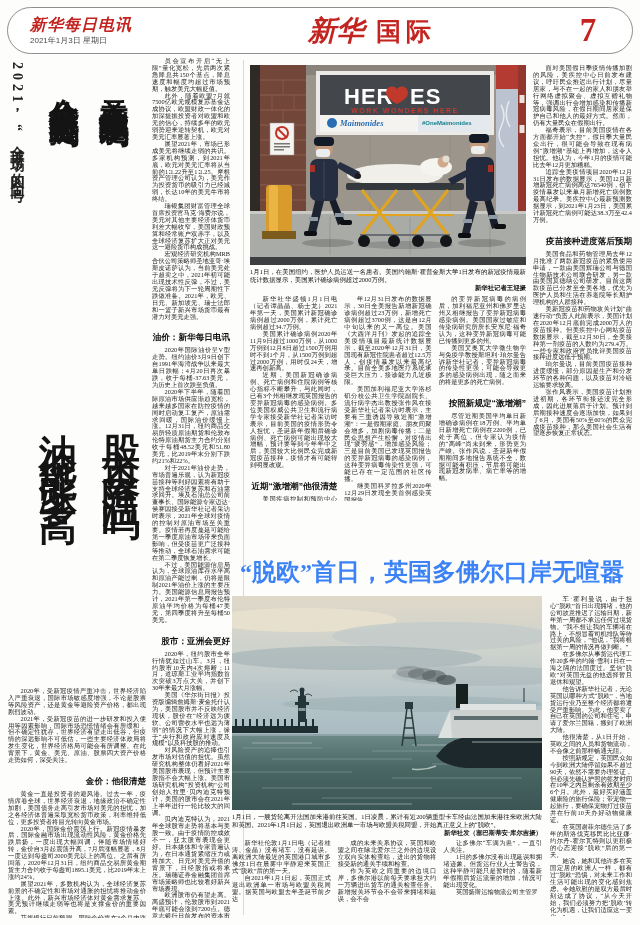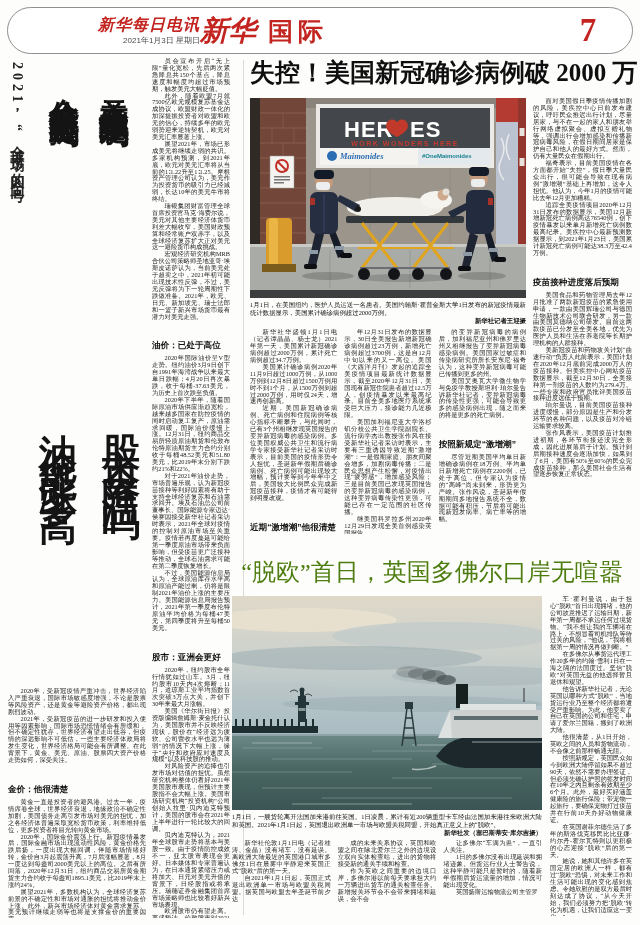--- a/index.html
+++ b/index.html
@@ -2,30 +2,30 @@
 <html><head>
 <meta charset="utf-8">
 <style>
   html,body{margin:0;padding:0;background:#e9e7e2;}
   .page{position:relative;width:640px;height:925px;margin:0 auto;background:#fdfdfb;
         overflow:hidden;font-family:"Liberation Serif",serif;color:#1c1c1c;}
   
   .paper-header{position:absolute;left:7px;top:7px;right:7px;height:45px;
     border:1.5px solid #8f8f8f;border-radius:24px;background:#fff;
     display:flex;align-items:center;}
-  .mast{padding-left:22px;width:170px;line-height:1;text-align:right;}
+  .mast{padding-left:22px;width:170px;line-height:1;}
   .mast-title{color:#c32420;font-weight:bold;font-style:italic;font-size:16px;letter-spacing:1px;}
   .mast-date{font-size:8px;color:#4a4a4a;margin-top:4px;font-family:"Liberation Sans",sans-serif;}
-  .hdr-center{flex:1;text-align:left;white-space:nowrap;}
+  .hdr-center{flex:1;text-align:center;white-space:nowrap;}
   .brand{color:#c32420;font-size:28px;font-weight:bold;font-style:italic;margin-right:12px;}
   .section-name{color:#c32420;font-size:25px;font-weight:900;letter-spacing:5px;font-family:"Liberation Sans",sans-serif;}
   .pageno{width:88px;text-align:center;color:#c32420;font-size:33px;font-weight:bold;}
   
   .bp{font-size:6.3px;line-height:6.9px;text-align:justify;text-indent:2em;margin:0;color:#222;}
-  .subhead{font-size:8.6px;font-weight:bold;text-align:left;margin:20px 0 3px;
+  .subhead{font-size:8.6px;font-weight:bold;text-align:right;margin:12px 0 3px;
            font-family:"Liberation Sans",sans-serif;color:#111;}
   .cap{font-size:6.4px;line-height:7.7px;text-align:justify;margin-top:3px;color:#111;}
   .credit{font-size:6.4px;font-weight:bold;text-align:right;margin-top:1px;color:#111;}
   
   .market{position:absolute;left:8px;top:58px;width:222px;height:860px;display:flex;gap:6px;}
   .m-col1{width:138px;position:relative;}
   .hblock{position:relative;height:624px;}
   .kicker{position:absolute;left:0;top:4px;height:320px;writing-mode:vertical-rl;
           font-size:14px;letter-spacing:4px;font-weight:bold;color:#222;}
   .vgroup{position:absolute;writing-mode:vertical-rl;font-weight:900;color:#141414;}
@@ -40,21 +40,21 @@
   .c-head{font-size:25px;font-weight:900;text-align:center;white-space:nowrap;color:#0f0f0f;}
   .c-deck{font-size:11px;text-align:center;margin-top:5px;color:#2a2a2a;}
   .c-body{display:flex;gap:7px;margin-top:9px;height:436px;}
   .c-left{width:276px;display:flex;flex-direction:column;}
   .photo1{width:276px;height:200px;background:#8f8a83;}
   .c-cols{display:flex;gap:7px;flex:1;margin-top:3px;overflow:hidden;}
   .ccol{flex:1;overflow:hidden;}
   .c-col4{flex:1;overflow:hidden;}
   
   .brexit{position:absolute;left:232px;top:556px;width:400px;}
-  .b-head{font-size:24px;font-weight:400;text-align:center;white-space:nowrap;color:#4d7c0f;}
+  .b-head{font-size:24px;font-weight:700;text-align:center;white-space:nowrap;color:#3b82f6;}
   .b-body{display:flex;gap:8px;margin-top:8px;height:320px;}
   .b-left{width:310px;display:flex;flex-direction:column;}
   .photo2{width:310px;height:214px;background:#b6c2c4;}
   .b-cols{display:flex;gap:7px;flex:1;margin-top:2px;overflow:hidden;}
   .bcol{flex:1;overflow:hidden;}
   .b-col4{flex:1;overflow:hidden;}
   .vrule{position:absolute;left:243px;top:60px;bottom:10px;width:1px;background:#dcd9d2;}
   svg{display:block;width:100%;height:100%;}
 </style>
 </head>
@@ -104,41 +104,40 @@
       </div>
     </div>
     <div class="m-col2">
       <div>
           <p class="bp">员会宣布开启“无上限”量化宽松，先后两次紧急降息共150个基点，降息速度和幅度均超过市场预期，触发美元大幅贬值。</p>
           <p class="bp">此外，随着欧盟7月就7500亿欧元规模复苏基金达成协议，欧盟财政一体化的加深提振投资者对欧盟和欧元的信心，持续多年的欧元弱势迎来逆转契机，欧元对美元汇率显著上涨。</p>
           <p class="bp">展望2021年，市场已形成美元将继续走弱的共识。多家机构预测，到2021年底，欧元对美元汇率将从当前的1∶1.22升至1∶1.25。摩根资产管理公司认为，美元作为投资货币的吸引力已经减弱，长达10年的美元牛市将终结。</p>
           <p class="bp">瑞银集团财富管理全球首席投资官马克·海费尔说，美元对其他主要经济体货币利差大幅收窄，美国财政预算和经常账户双赤字，以及全球经济复苏扩大正对美元这一避险货币构成挑战。</p>
           <p class="bp">宏观经济研究机构MRB合伙公司策略师圣地亚哥·埃斯皮诺萨认为，当前美元处于超卖之中，2021年初可能出现技术性反弹，不过，美元反弹将为下一轮周期性下跌做准备。2021年，欧元、日元、新加坡元、瑞士法郎和一篮子新兴市场货币最有潜力对美元走强。</p>
         </div>
-      <div class="subhead">油价：已处于高位</div>
+      <div class="subhead">油价：新华每日电讯</div>
       <div>
           <p class="bp">2020年国际油价呈V型走势。纽约油价3月9日创下自1991年海湾战争以来最大单日跌幅；4月20日再次暴跌，收于每桶-37.63美元，为历史上首次跌至负值。</p>
           <p class="bp">2020年下半年，随着国际原油市场供应渐趋宽松，越来越多国家在防控疫情的同时启动复工复产，原油需求回暖，国际油价缓慢上涨。12月31日，纽约商品交易所轻质原油期货和伦敦布伦特原油期货主力合约分别收于每桶48.52美元和51.80美元，比2019年末分别下跌约21%和22%。</p>
           <p class="bp">对于2021年油价走势，市场普遍乐观，认为新冠疫苗接种等利好因素将有助于支持全球经济复苏和石油需求回升。埃及石油总公司前董事长、国际能源专家迈达·侯赛因接受新华社记者采访时表示，2021年全球对疫情的控制对原油市场至关重要。疫情若再度蔓延可能给第一季度原油市场带来负面影响，但受疫苗更广泛接种等推动，全球石油需求可能在第二季度恢复增长。</p>
           <p class="bp">不过，美国能源信息局认为，全球原油库存水平高和原油产能过剩，仍将是限制2021年油价上涨的主要压力。美国能源信息局报告预计，2021年第一季度布伦特原油平均价格为每桶47美元，第四季度将升至每桶50美元。</p>
         </div>
       <div class="subhead">股市：亚洲会更好</div>
       <div>
           <p class="bp">2020年，纽约股市全年行情犹如过山车。3月，纽约股市10天内4次熔断；11月，道琼斯工业平均指数首次突破3万点大关，并创下30年来最大月涨幅。</p>
           <p class="bp">美国《华尔街日报》投资版编辑詹姆斯·麦金托什认为，美国股市并不反映经济现状，股价在“经济远为疲软、公司营收水平也远为薄弱”的情况下大幅上涨，缘于“央行和政府应对速度及规模”以及科技股的推动。</p>
           <p class="bp">对风险资产的追捧也引发市场对估值的担忧。虽然研究机构整体仍看好2021年美国股市表现，但预计主要股指不会大幅上涨。美国市场研究机构“投资机构”公司创始人拉里·贝内迪克特预计，美国的股市会在2021年上半年进行一轮比较大的回调。</p>
           <p class="bp">贝内迪克特认为，2021年全球股市走势将基本与美股一致。由于疫情防控成效不一，亚太股市表现会更好。日本媒体和专家普遍认为，在日本通货紧缩压力或将加大、日元对美元升值的背景下，日经股指或将承压。瑞穗证券金融集团首席市场策略师也比较看好新兴市场表现。</p>
           <p class="bp">欧洲股市仍有望走高。高盛预计，伦敦股市到2021年底可能会涨到7200点。德意志银行日前发布的资本市场展望报告预计，法兰克福股市DAX指数到2021年底将达到14000点，涵盖欧元区国家50只绩优蓝筹股的欧洲斯托克50指数为3500点。</p>
         </div>
 
     </div>
   </div>
 
   <div class="covid">
-    <div class="c-head">失控！美国新冠确诊病例破 2000 万</div>
     <div class="c-body">
       <div class="c-left">
         <div class="photo1">
           <svg viewBox="0 0 276 200" preserveAspectRatio="none">
             <rect width="276" height="150" fill="#9c958c"></rect>
             <rect width="276" height="10" fill="#8a837b"></rect>
             <path d="M120 0V150M200 0V150" stroke="#88817a" stroke-width="1" opacity=".5"></path>
             <rect width="10" height="200" fill="#2f2a26"></rect>
             <g>
               <rect x="10" width="46" height="200" fill="#73463a"></rect>

